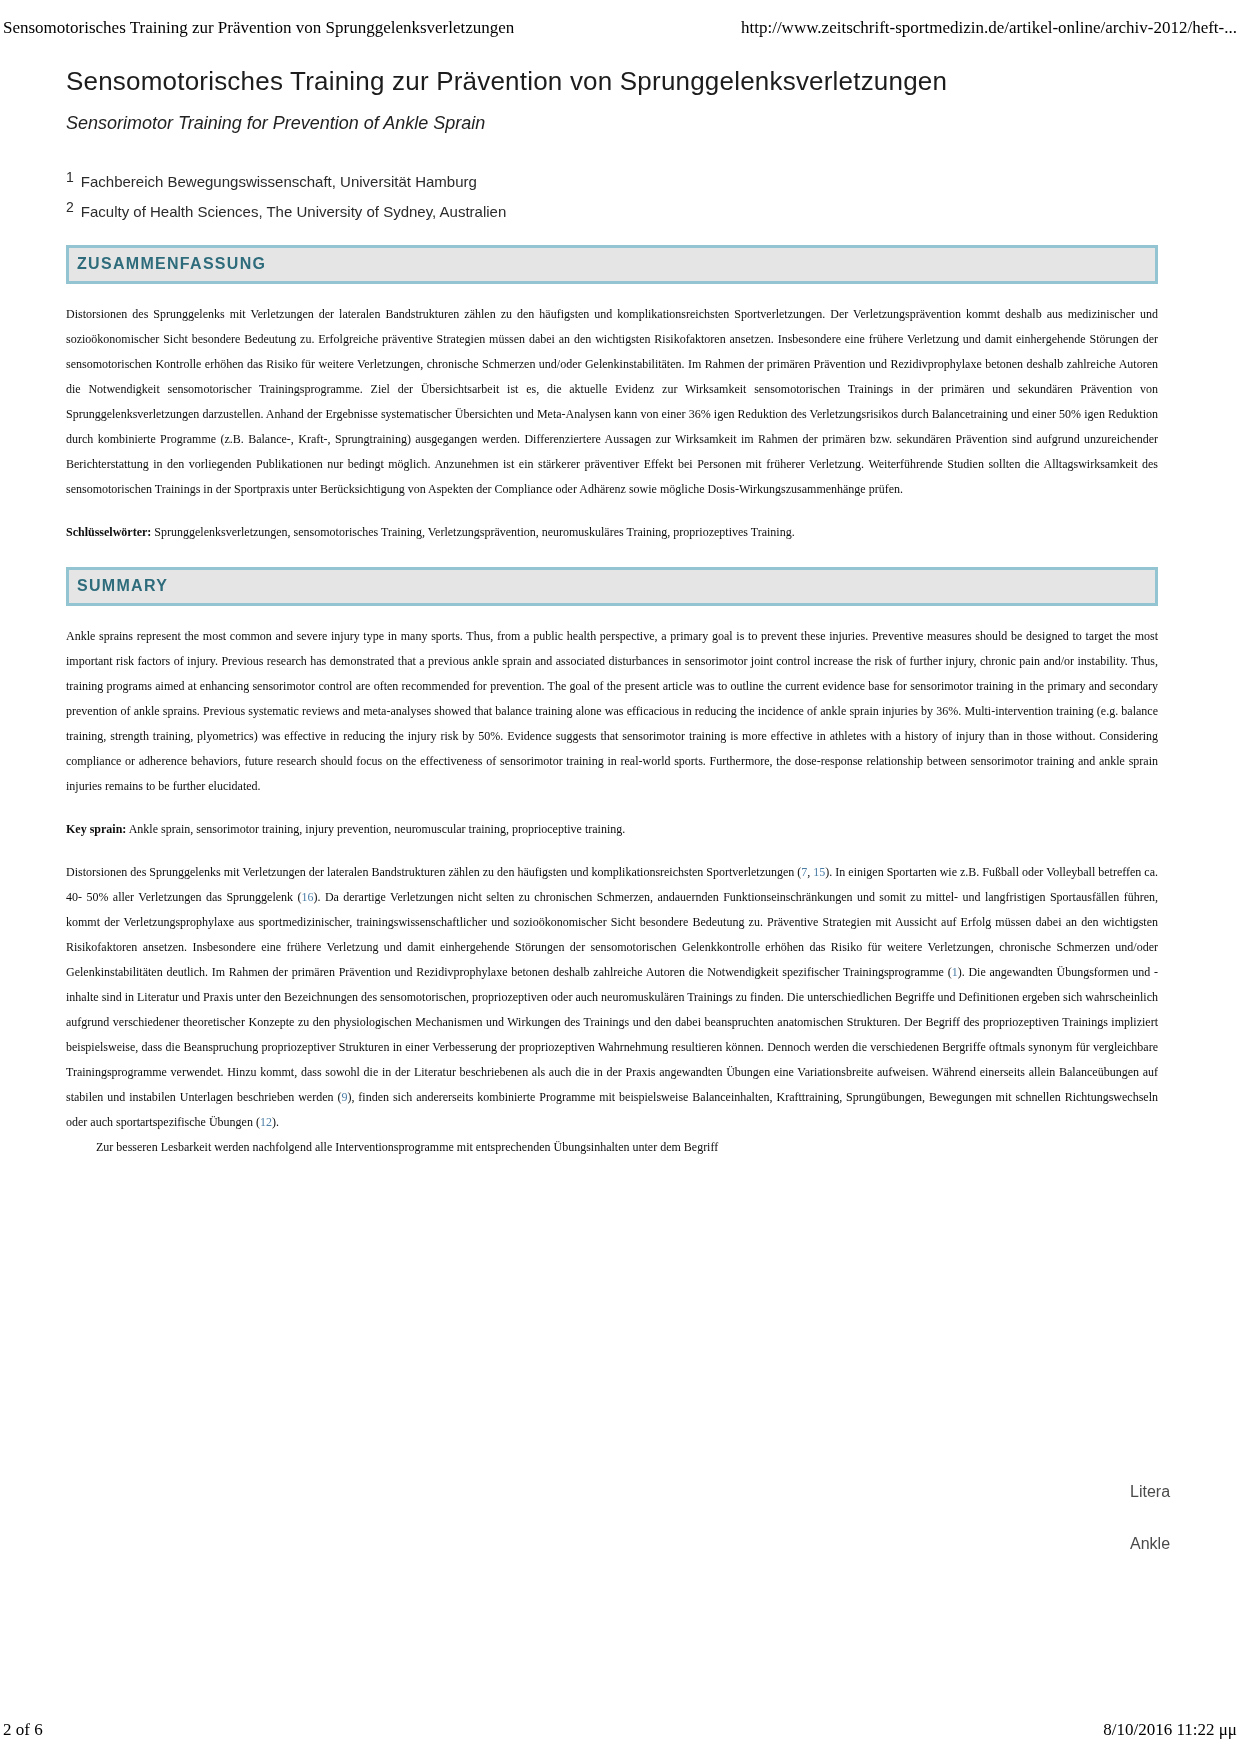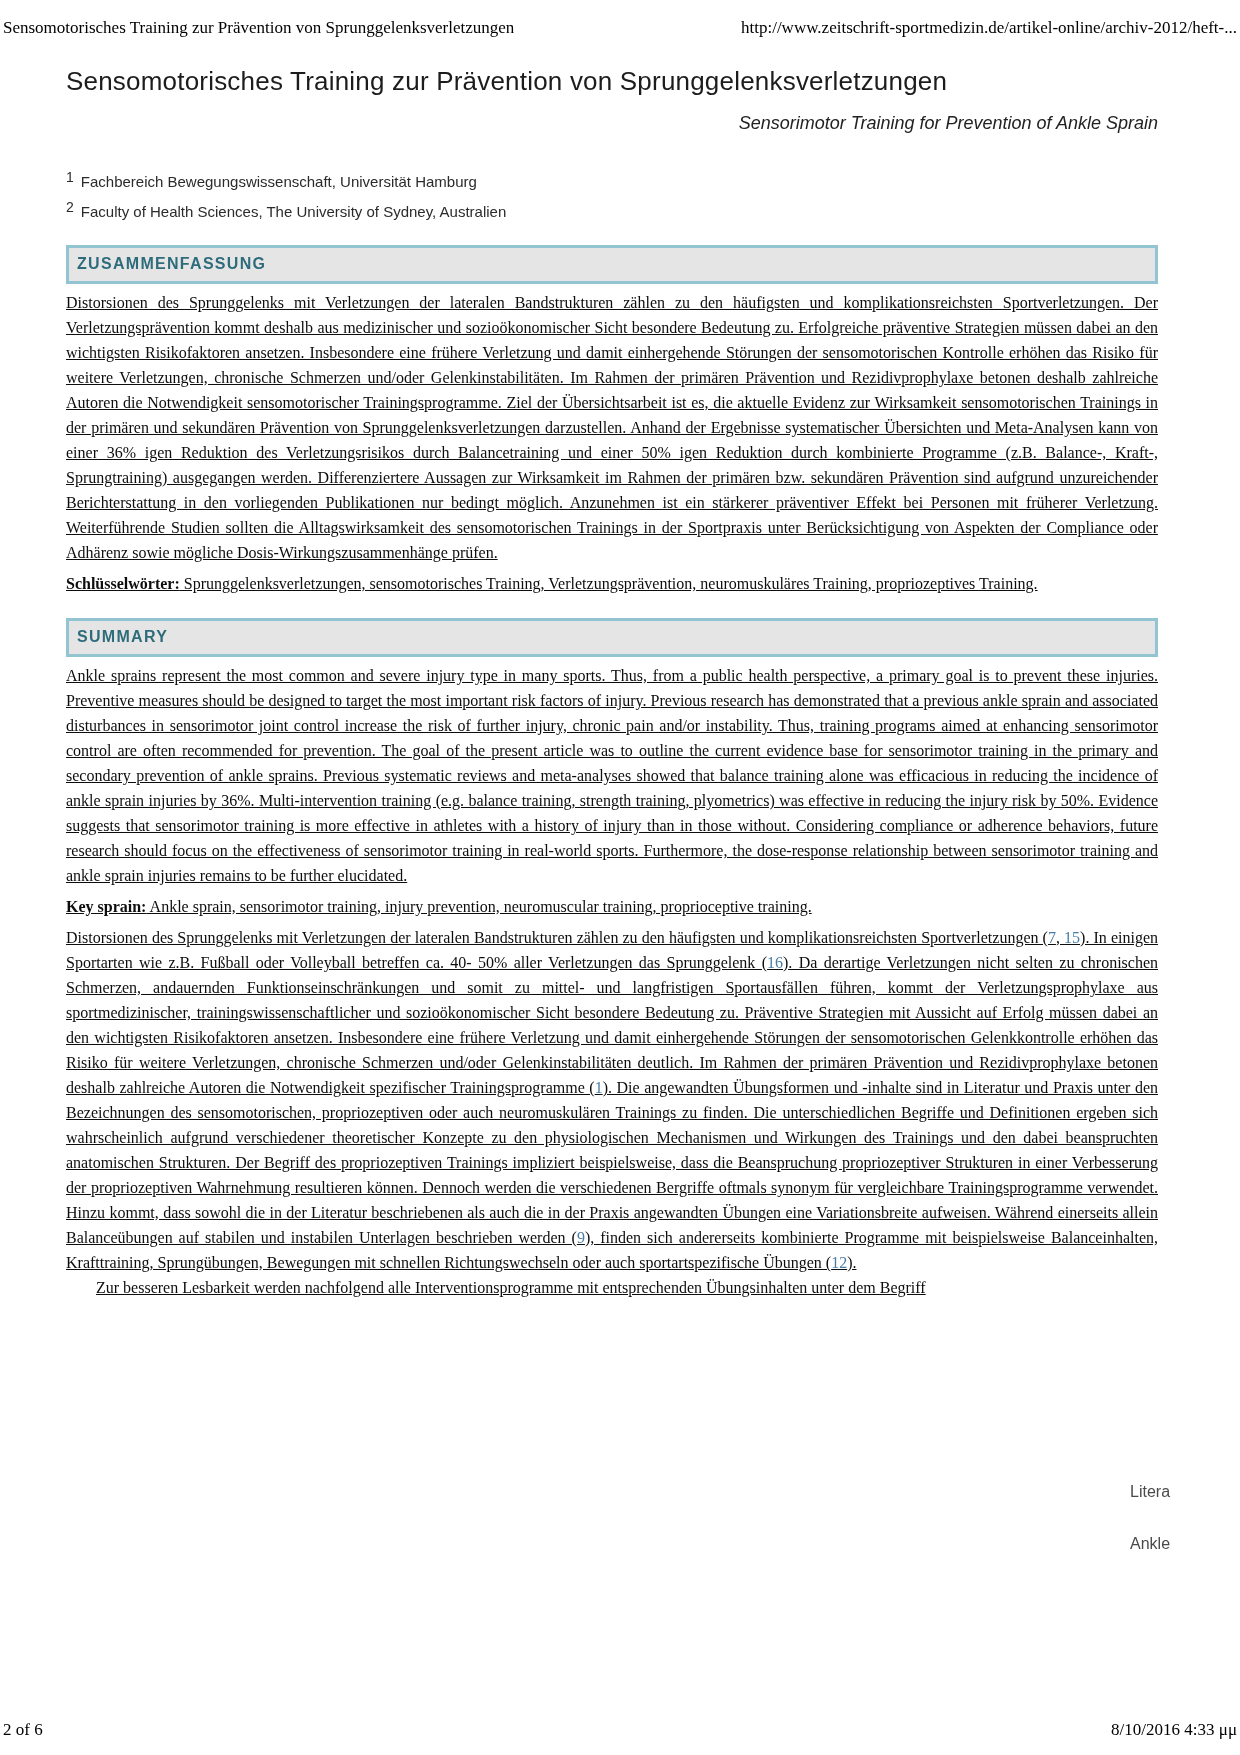--- a/index.html
+++ b/index.html
@@ -4,29 +4,29 @@
 <style>
   html,body{margin:0;padding:0;}
   body{
     width:1240px;height:1755px;background:#ffffff;position:relative;overflow:hidden;
     font-family:"Liberation Serif",serif;color:#111;
   }
   .print-header{position:absolute;top:18px;left:3px;right:3px;display:flex;justify-content:space-between;font-size:17px;white-space:nowrap;color:#000;}
   .print-footer{position:absolute;left:3px;right:3px;top:1720px;display:flex;justify-content:space-between;font-size:17px;color:#000;}
   .content{position:absolute;left:66px;top:56px;width:1092px;}
   h1.title{font-family:"Liberation Sans",sans-serif;font-size:26px;font-weight:400;color:#1c1c1c;margin:10px 0 0;letter-spacing:0.2px;}
-  .subtitle{font-family:"Liberation Sans",sans-serif;font-style:italic;font-size:18px;font-weight:400;color:#222;margin:16px 0 0;text-align:right;}
+  .subtitle{font-family:"Liberation Sans",sans-serif;font-style:italic;font-size:18px;font-weight:400;color:#222;margin:16px 0 0;}
   .affils{margin-top:32px;font-family:"Liberation Sans",sans-serif;font-size:15px;color:#2b2b2b;}
   .affil{margin-top:3px;line-height:23px;}
   .affil sup{font-size:14px;vertical-align:5px;margin-right:7px;}
   .secbox{
     margin-top:22px;border:3px solid #93c4d1;padding:7px 8px 8px 8px;background:#e5e5e5;
     font-family:"Liberation Sans",sans-serif;font-weight:700;font-size:16px;letter-spacing:1.3px;color:#2e6c7c;
   }
-  p.body{margin:6px 0 0;font-size:16px;line-height:25px;text-align:justify;color:#0d0d0d;text-decoration:underline;}
+  p.body{margin:18px 0 0;font-size:12px;line-height:25px;text-align:justify;color:#0d0d0d;}
   p.body.indent{text-indent:30px;margin-top:0;}
   .cite{color:#4a7da6;}
   .b{font-weight:700;}
   .tab{
     position:absolute;left:1122px;width:130px;height:48px;background:rgba(255,255,255,0.93);
     font-family:"Liberation Sans",sans-serif;font-size:16px;color:#4a4a4a;
     padding:9px 0 0 8px;box-sizing:border-box;
   }
   .tab-1{top:1474px;}
   .tab-2{top:1526px;}
@@ -79,14 +79,14 @@
 
 <div class="tab tab-1">
   <span>Litera</span>
 </div>
 <div class="tab tab-2">
   <span>Ankle</span>
 </div>
 
 <footer class="print-footer">
   <span>2 of 6</span>
-  <span>8/10/2016 4:33 μμ</span>
+  <span>8/10/2016 11:22 μμ</span>
 </footer>
 
 </body></html>

